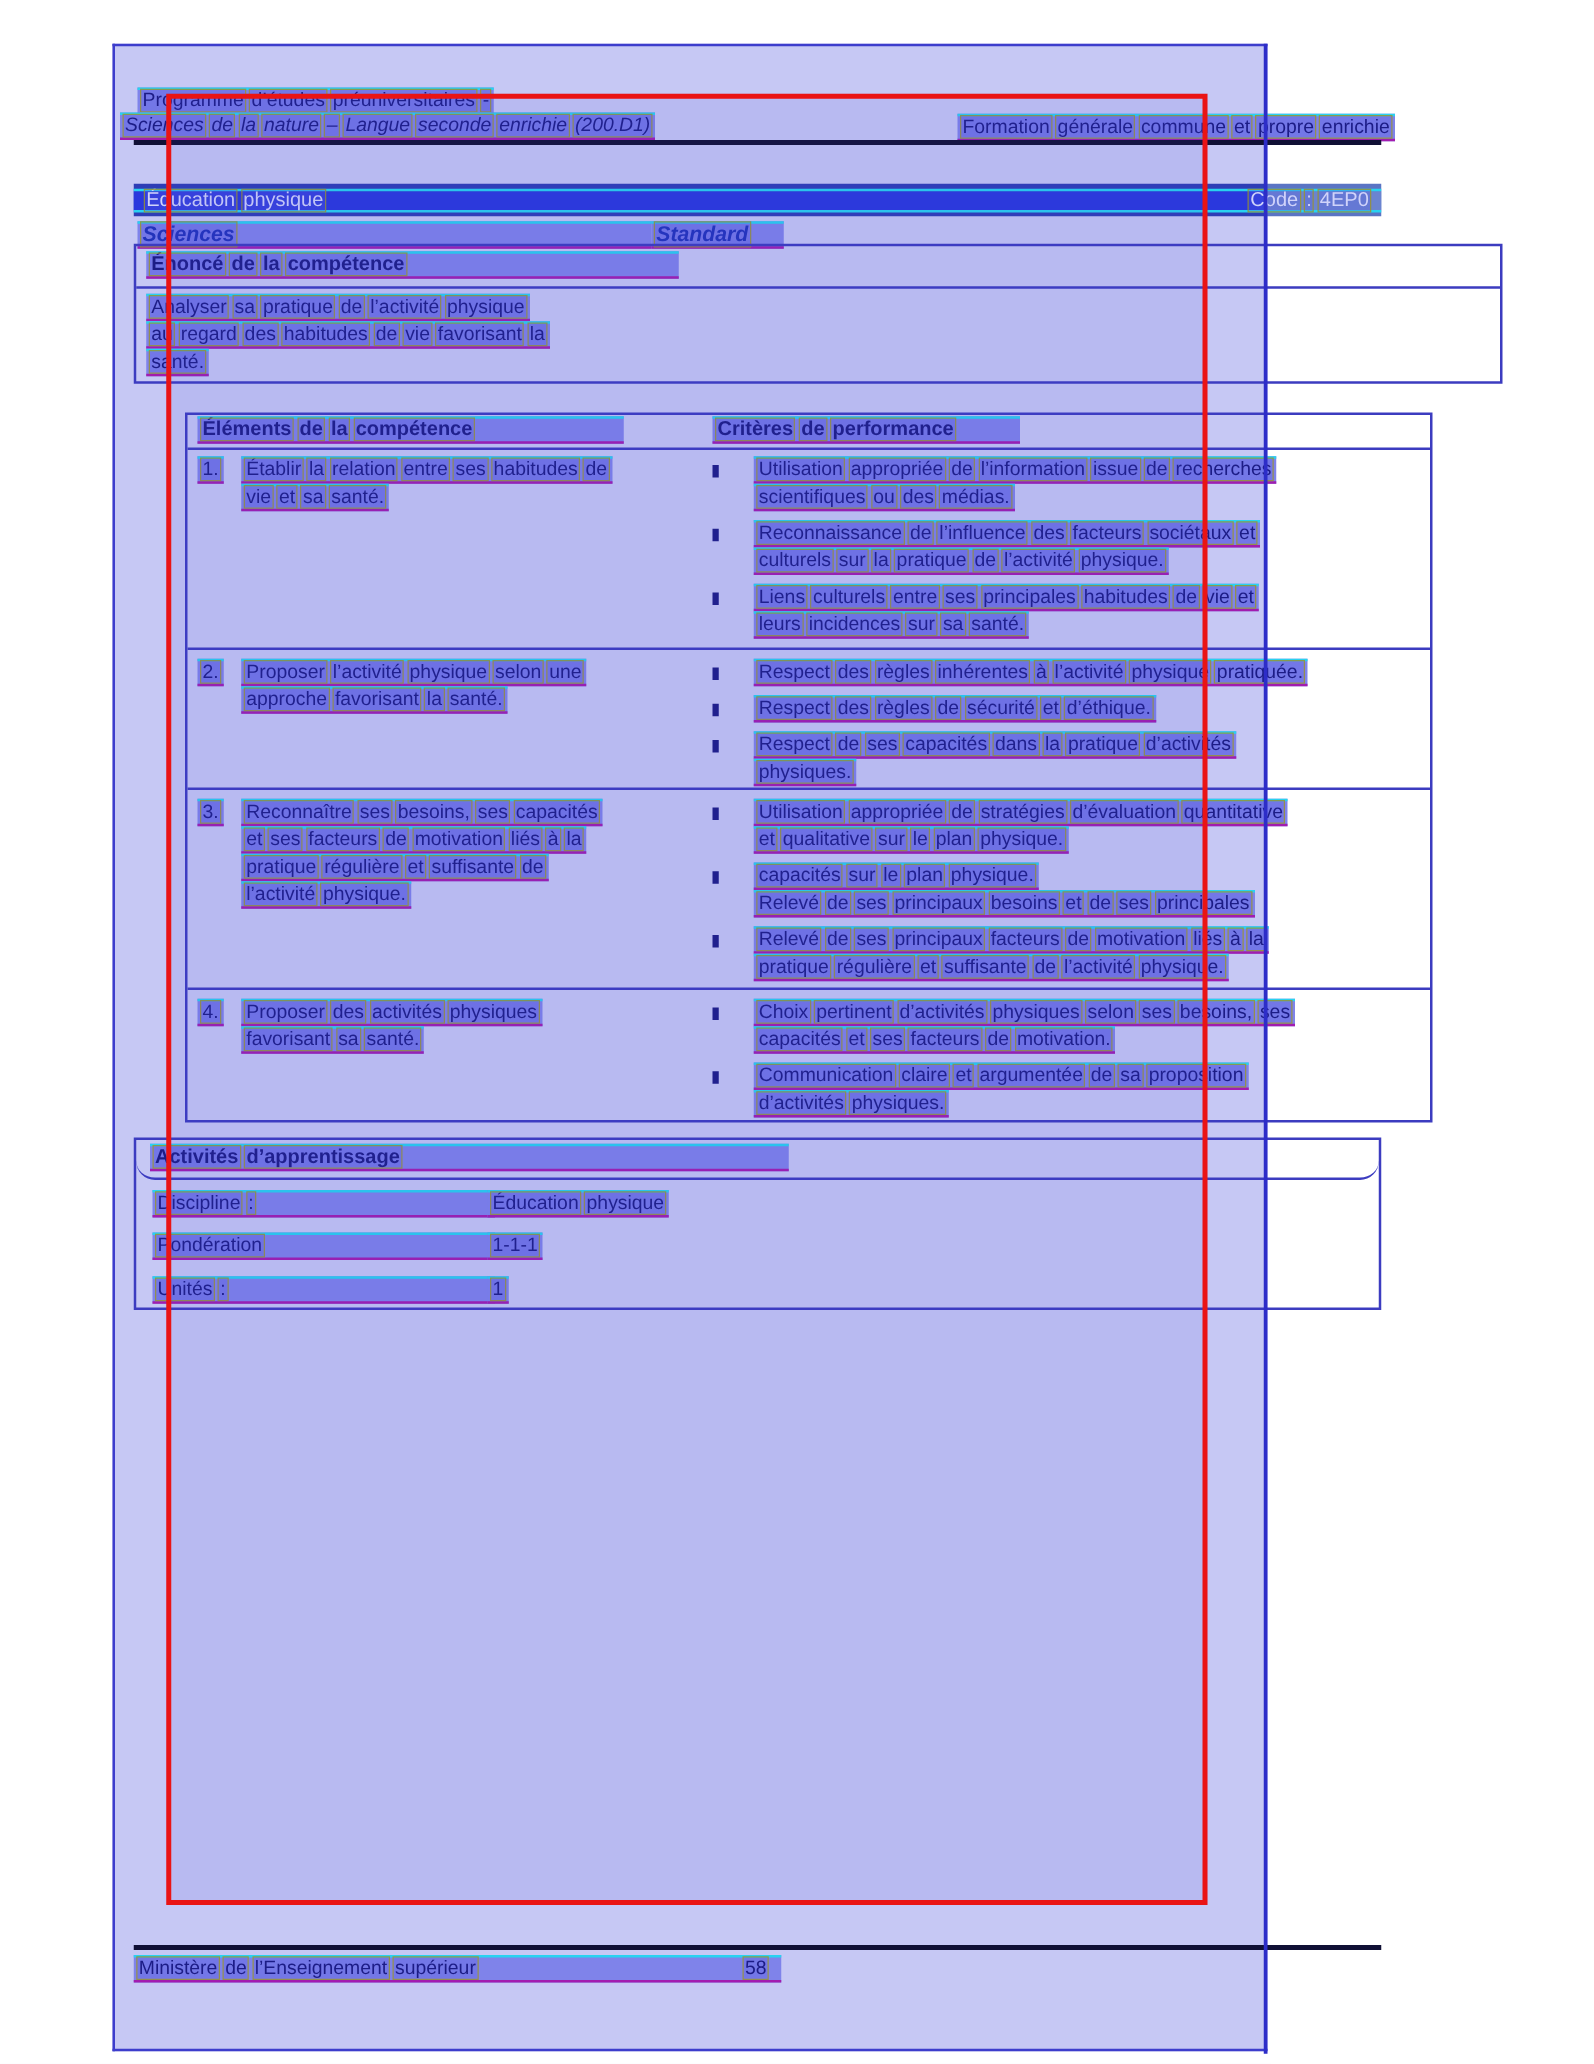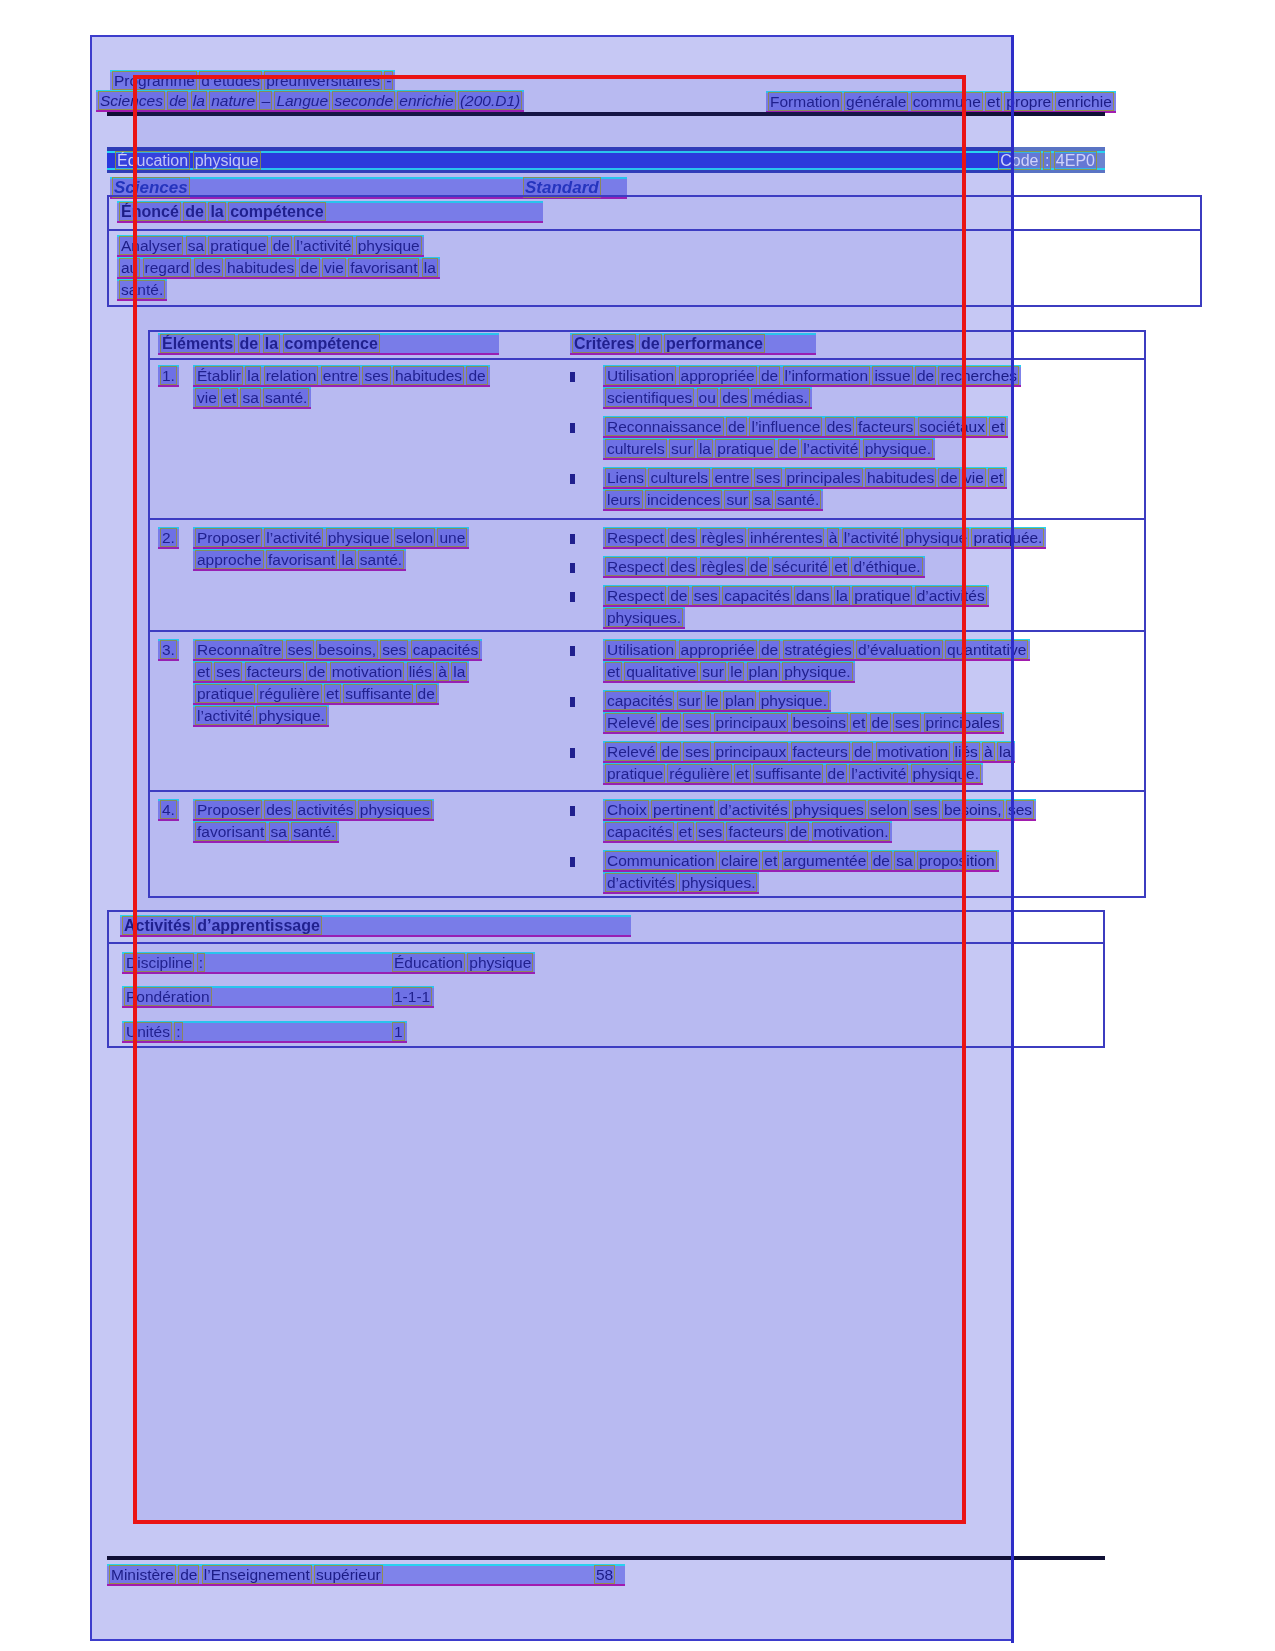--- a/index.html
+++ b/index.html
@@ -187,21 +187,21 @@
         <div class="crit">
           <span class="bullet"></span>
           <div class="line"><span class="hl ocr"><span class="w">Communication</span> <span class="w">claire</span> <span class="w">et</span> <span class="w">argumentée</span> <span class="w">de</span> <span class="w">sa</span> <span class="w">proposition</span></span></div>
           <div class="line"><span class="hl ocr"><span class="w">d’activités</span> <span class="w">physiques.</span></span></div>
         </div>
       </div>
     </div>
   </div>
 
   <div class="abs box" style="left:107px;top:910px;width:998px;height:138px;">
-    <div class="boxhead" style="height:30px;">
+    <div class="boxhead" style="height:30px;border-radius:15px;">
       <span class="hl ocr headline" style="position:absolute;left:11px;top:3px;min-width:505px;"><span class="w">Activités</span> <span class="w">d’apprentissage</span></span>
     </div>
     <div>
       <span class="hl ocr" style="position:absolute;left:13px;top:40px;min-width:268px;"><span class="w">Discipline</span> <span class="w">:</span></span>
       <span class="hl ocr" style="position:absolute;left:281px;top:40px;"><span class="w">Éducation</span> <span class="w">physique</span></span>
     </div>
     <div>
       <span class="hl ocr" style="position:absolute;left:13px;top:74px;min-width:268px;"><span class="w">Pondération</span></span>
       <span class="hl ocr" style="position:absolute;left:281px;top:74px;"><span class="w">1-1-1</span></span>
     </div>

